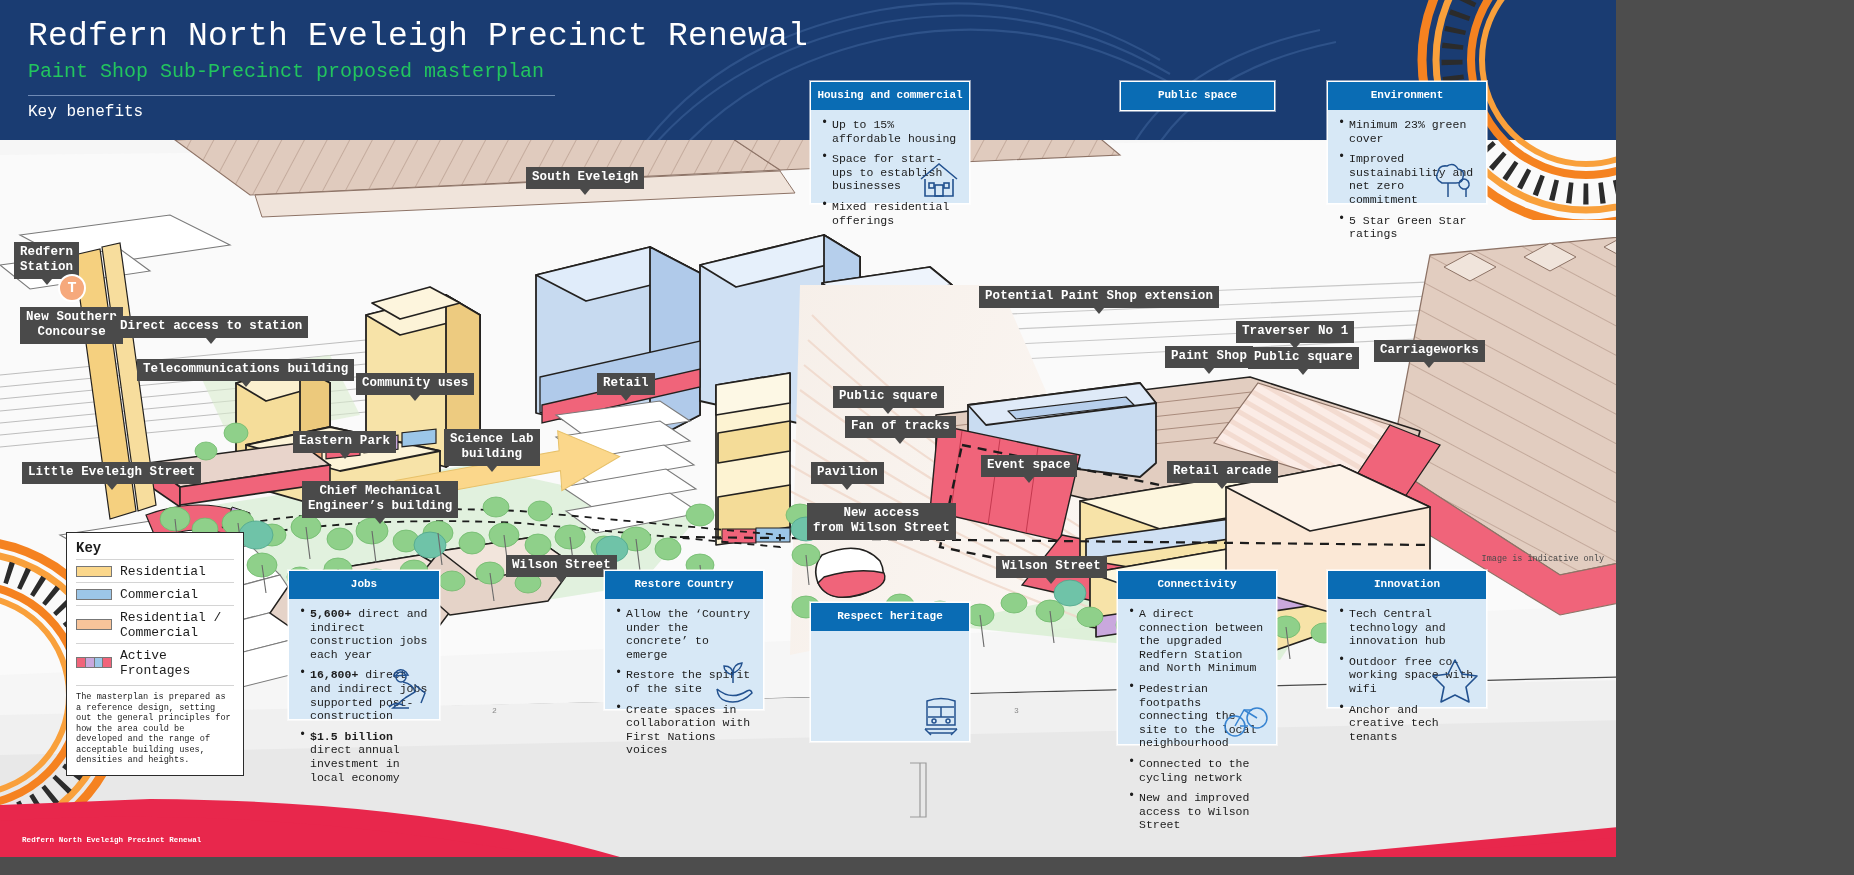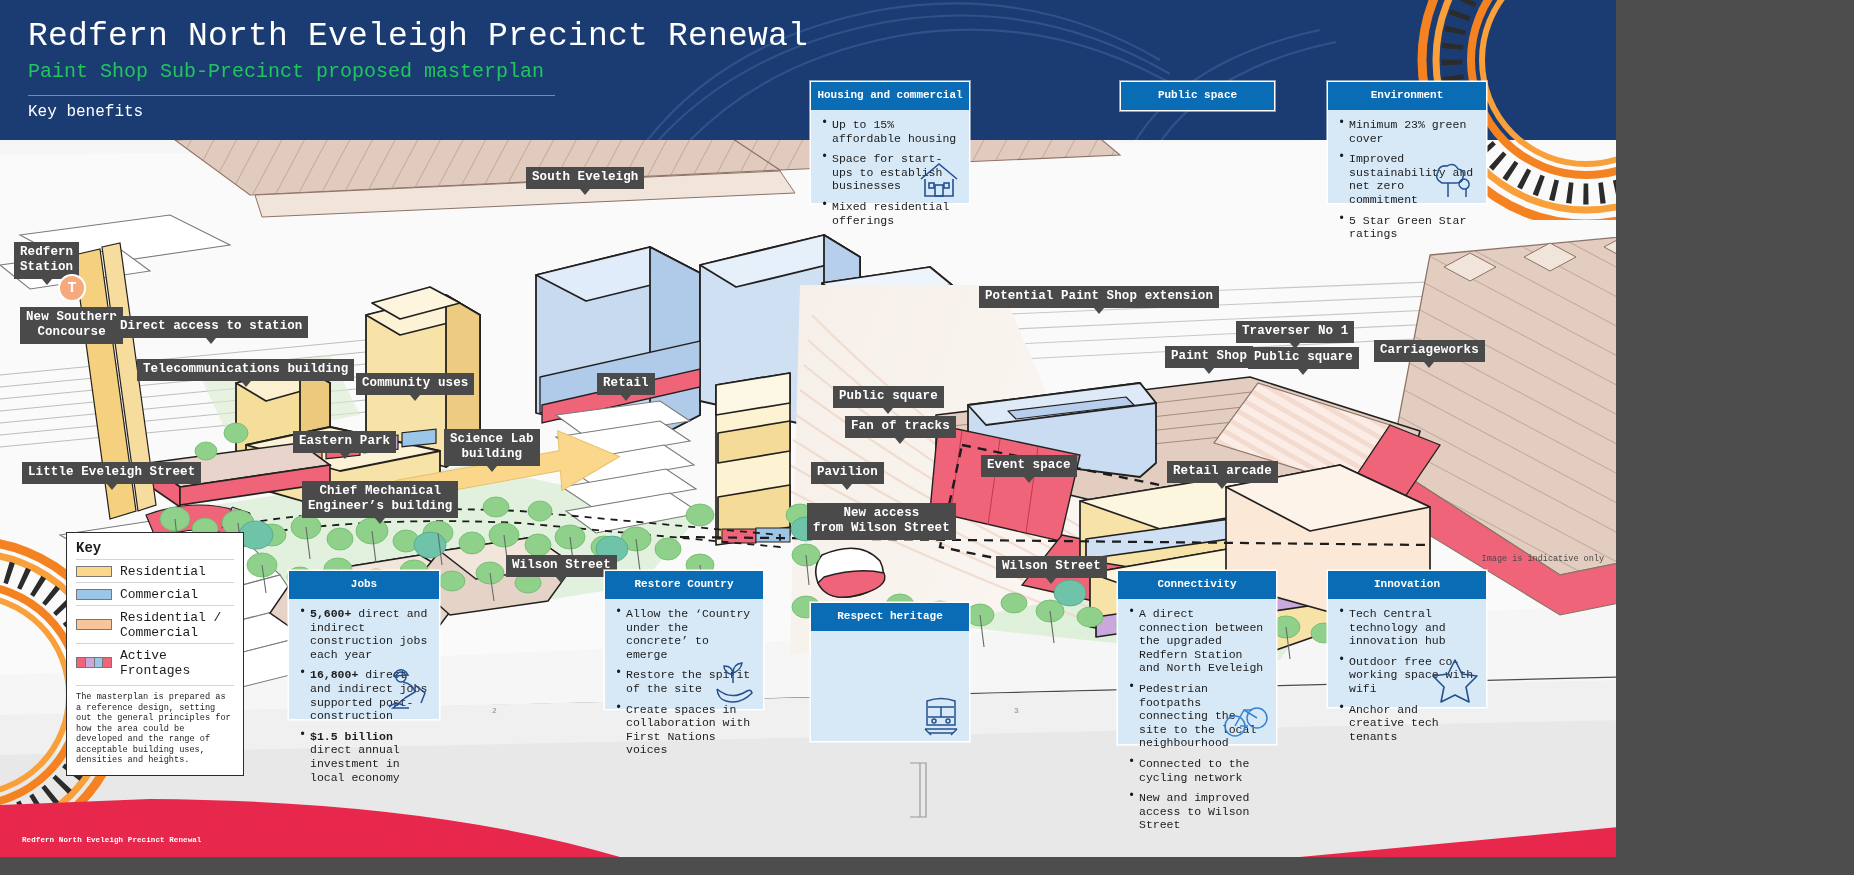--- a/index.html
+++ b/index.html
@@ -673,21 +673,21 @@
             <path d="M38 38 L32 44"></path>
         </g>
       </svg>
     </div>
   </div>
 
   <div class="card" style="left:1117px;top:570px;width:160px;">
     <div class="card-head">Connectivity</div>
     <div class="card-body" style="height:145px;">
       <ul>
-        <li>A direct connection between the upgraded Redfern Station and North Eveleigh</li>
+        <li>A direct connection between the upgraded Redfern Station and North Minimum</li>
         <li>Pedestrian footpaths connecting the site to the local neighbourhood</li>
         <li>Connected to the cycling network</li>
         <li>New and improved access to Wilson Street</li>
       </ul>
       <svg class="card-icon" width="48" height="44" viewBox="0 0 48 44">
         <g fill="none" stroke="#2f7fd0" stroke-width="1.5">
           <circle cx="13" cy="30" r="10"></circle>
           <circle cx="35" cy="22" r="10"></circle>
           <path d="M13 30 L22 14 L30 14"></path>
           <path d="M22 14 L35 22"></path>

